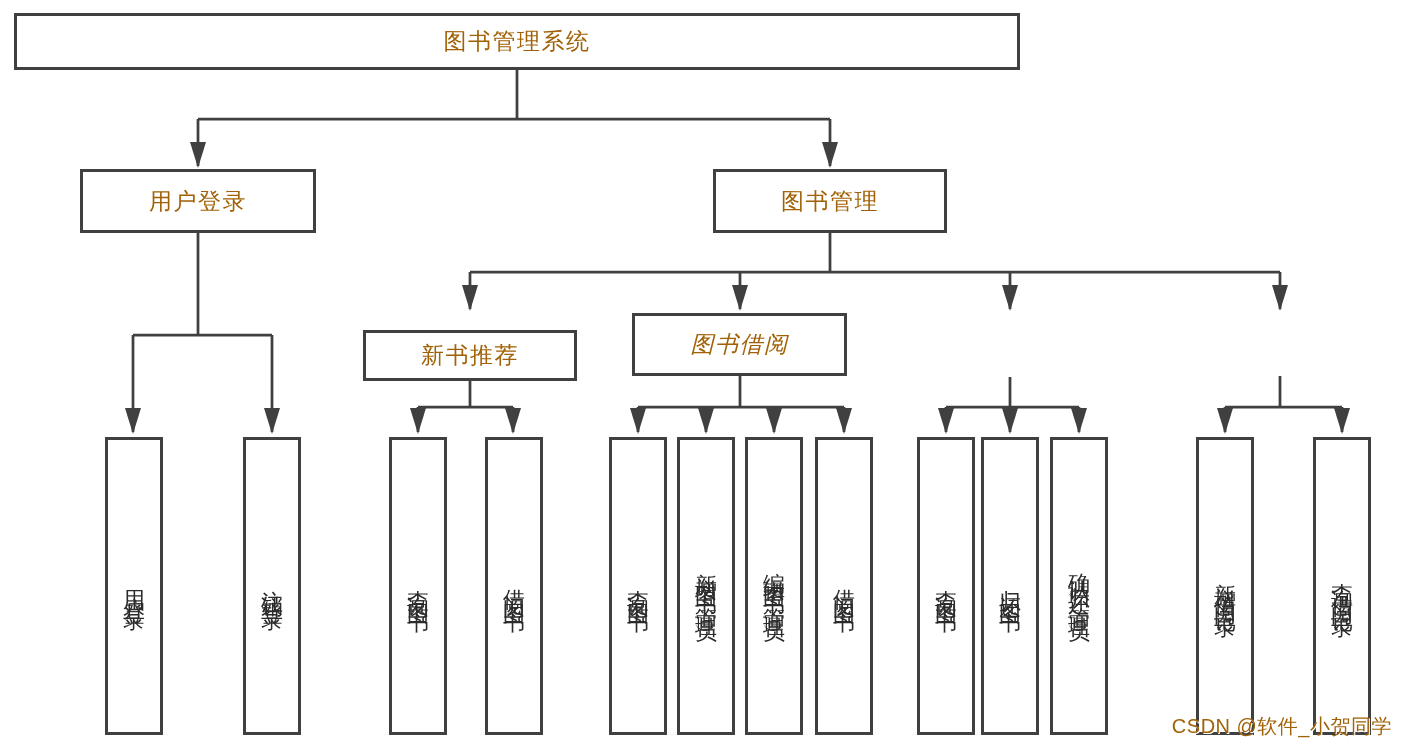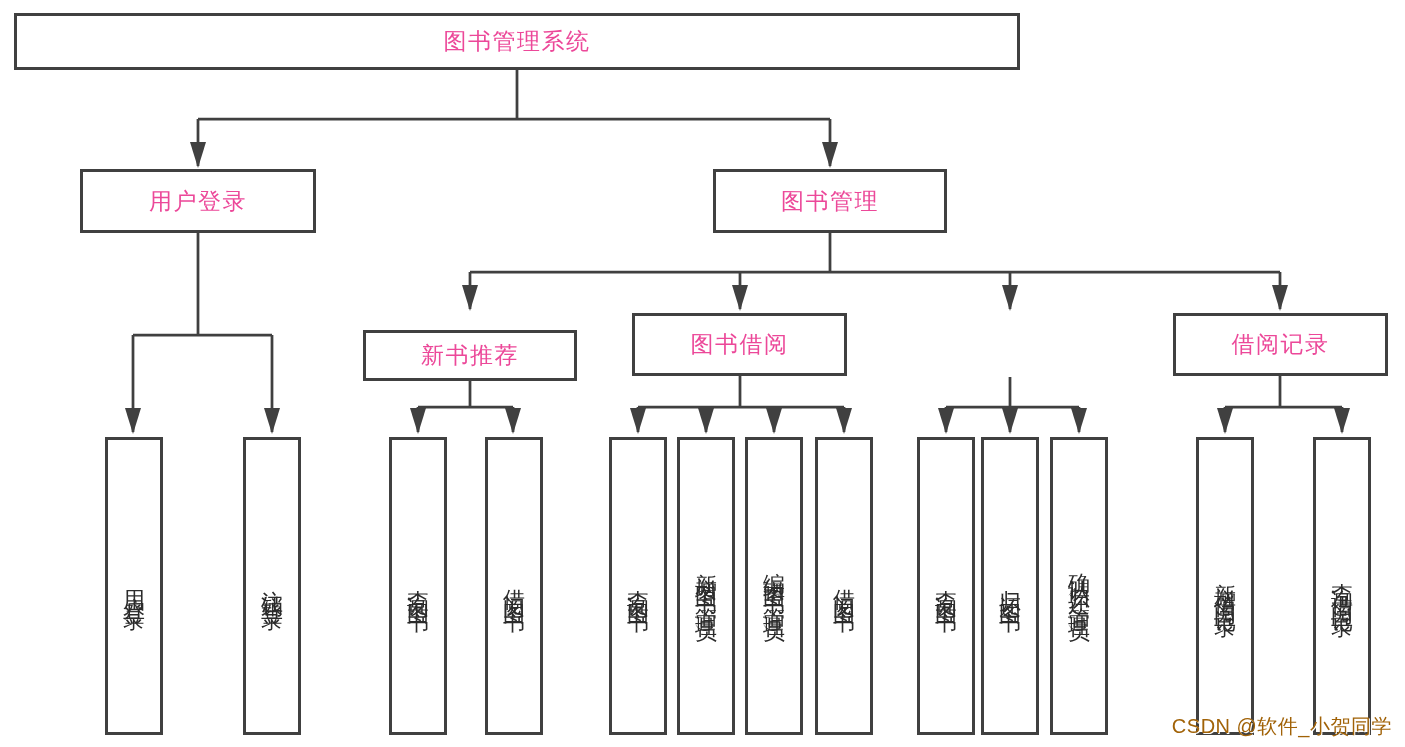--- a/index.html
+++ b/index.html
@@ -23,21 +23,21 @@
   .box {
     position: absolute;
     box-sizing: border-box;
     border: 3px solid #404040;
     background: #ffffff;
     display: flex;
     align-items: center;
     justify-content: center;
     font-size: 23px;
     letter-spacing: 1.5px;
-    color: #ec4899;
+    color: #a16207;
     white-space: nowrap;
   }
   .leaf {
     position: absolute;
     box-sizing: border-box;
     border: 3px solid #404040;
     background: #ffffff;
     top: 437px;
     width: 58px;
     height: 298px;
@@ -109,22 +109,21 @@
       <path d="M1342,407 V432" marker-end="url(#arrow)"></path>
     </g>
   </svg>
 
   <div class="box" style="left:14px; top:13px; width:1006px; height:57px;">图书管理系统</div>
 
   <div class="box" style="left:80px; top:169px; width:236px; height:64px;">用户登录</div>
   <div class="box" style="left:713px; top:169px; width:234px; height:64px;">图书管理</div>
 
   <div class="box" style="left:363px; top:330px; width:214px; height:51px;">新书推荐</div>
-  <div class="box" style="left:632px; top:313px; width:215px; height:63px;">图书借阅</div>
-  <div class="box" style="left:1173px; top:313px; width:215px; height:63px;">借阅记录</div>
+  <div class="box" style="left:632px; top:313px; width:215px; height:63px;font-style:italic;">图书借阅</div>
 
   <div class="leaf" style="left:105px;">用户登录</div>
   <div class="leaf" style="left:243px;">注销登录</div>
 
   <div class="leaf" style="left:389px;">查询图书</div>
   <div class="leaf" style="left:485px;">借阅图书</div>
 
   <div class="leaf" style="left:609px;">查询图书</div>
   <div class="leaf" style="left:677px;">新增图书（管理员）</div>
   <div class="leaf" style="left:745px;">编辑图书（管理员）</div>

